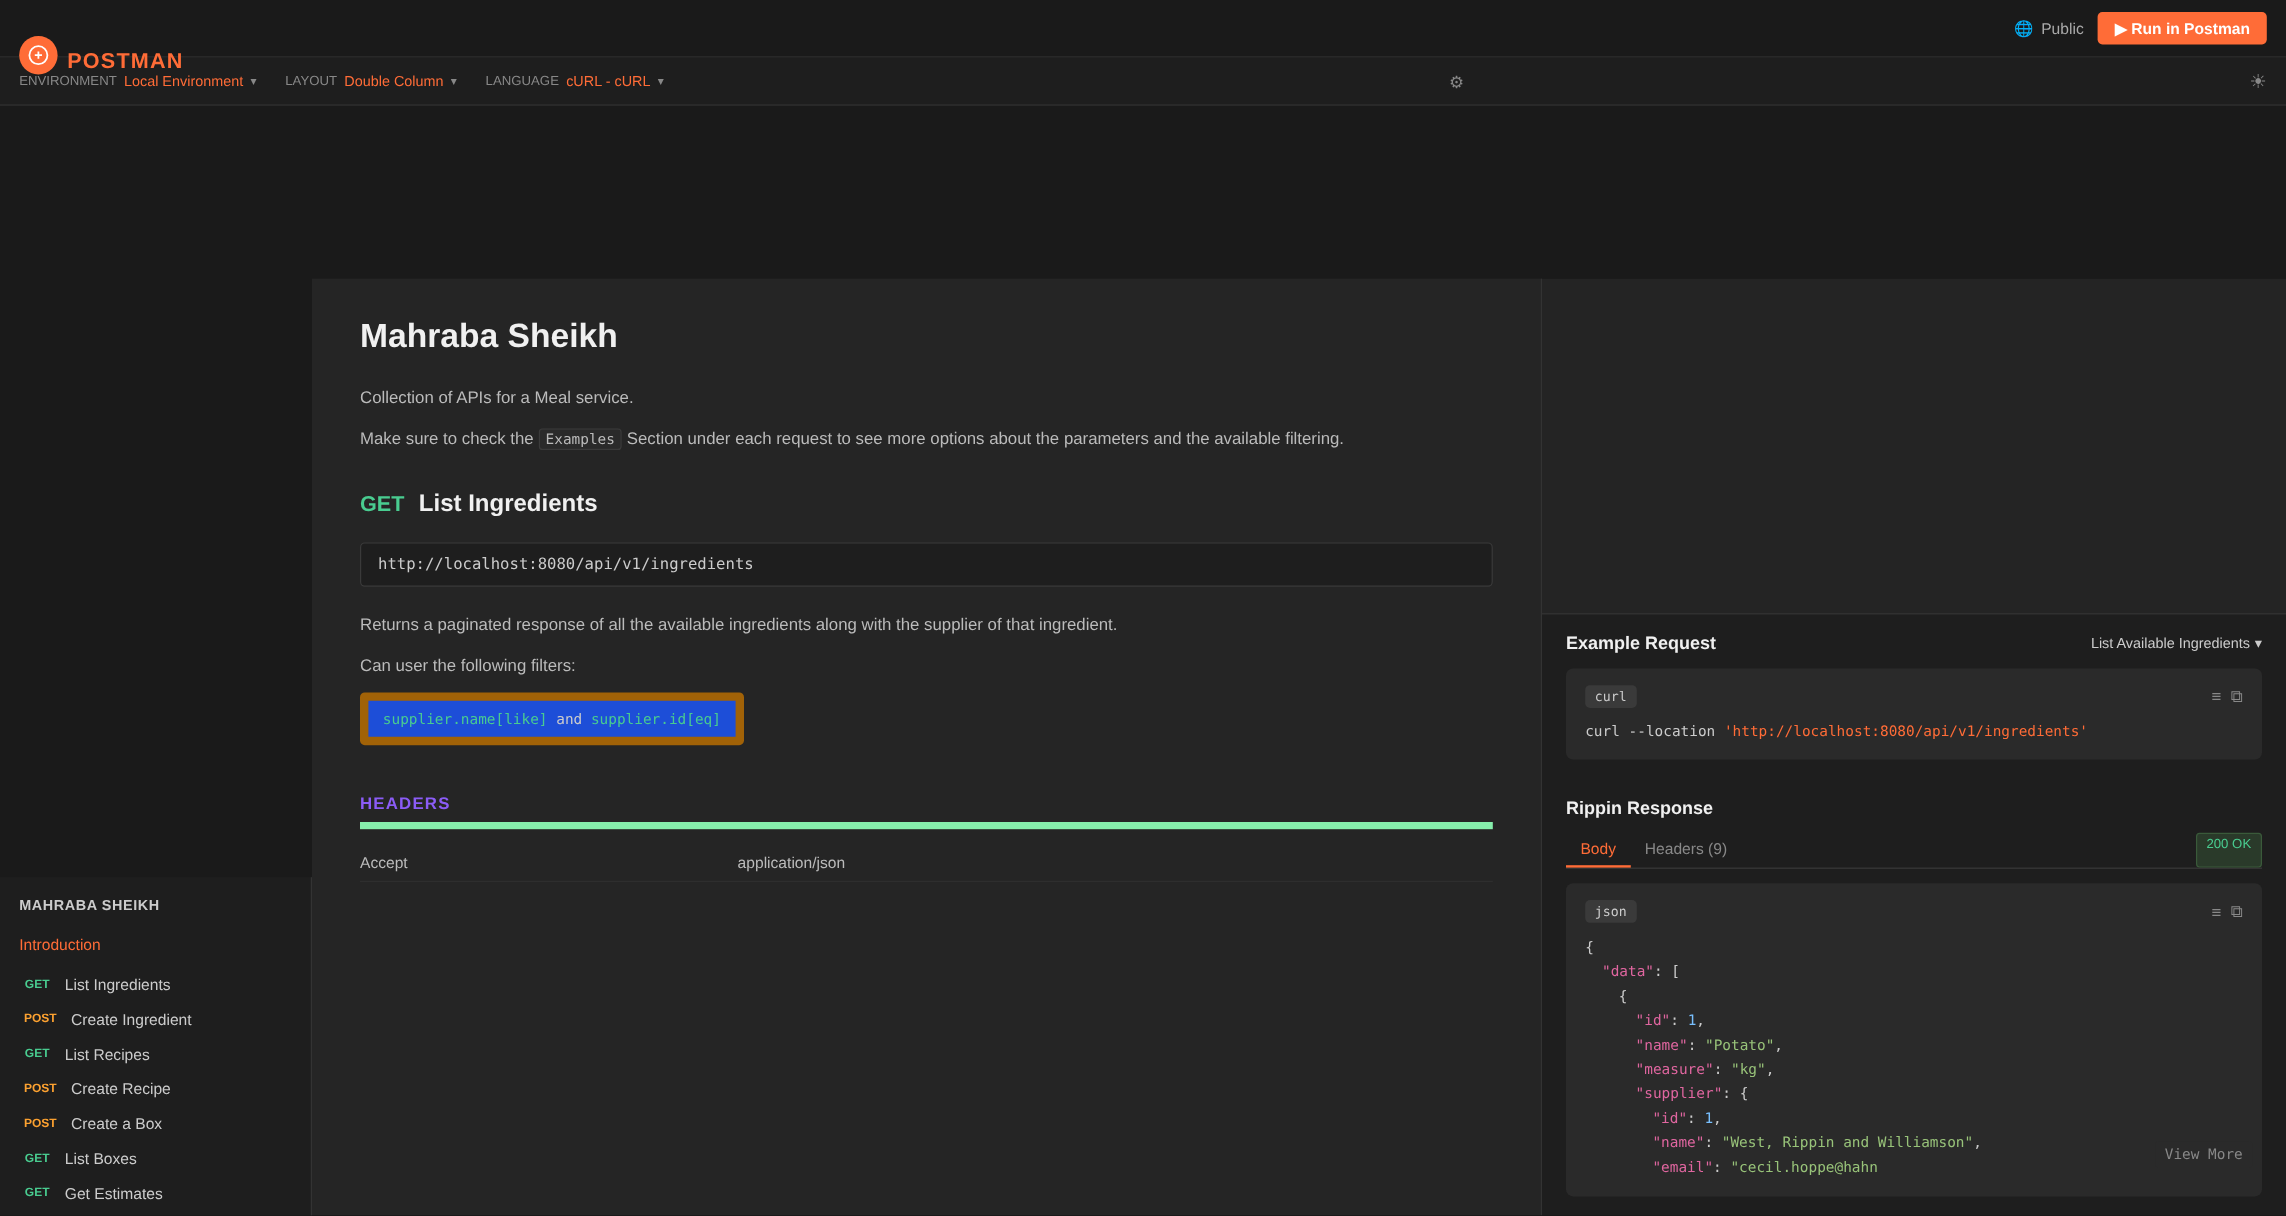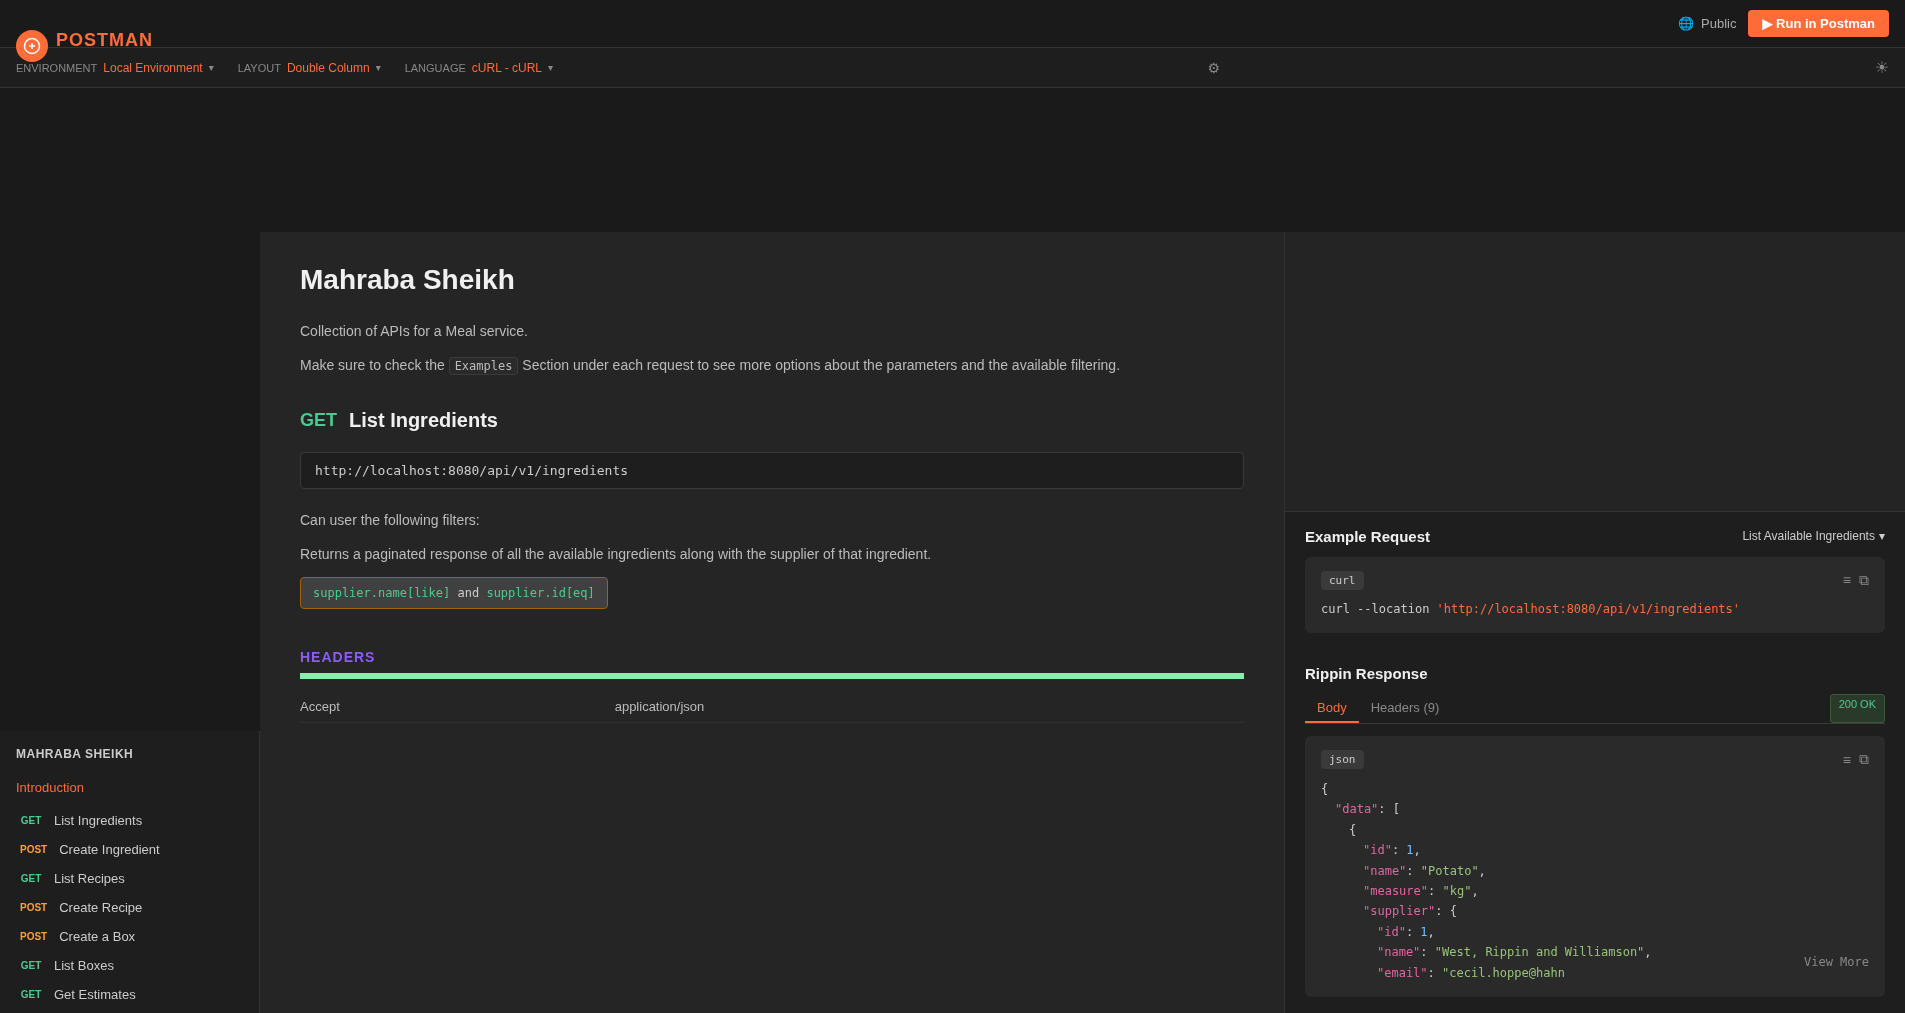--- a/index.html
+++ b/index.html
@@ -8,21 +8,21 @@
     
     .top-bar {
       background: #1a1a1a;
       border-bottom: 1px solid #333;
       height: 48px;
       display: flex;
       align-items: center;
       padding: 0 16px;
       justify-content: space-between;
     }
-    .top-bar-left { display: flex; align-items: flex-start; gap: 8px; margin-top: 44px; }
+    .top-bar-left { display: flex; align-items: flex-end; gap: 8px; margin-top: 44px; }
     .postman-logo {
       width: 32px; height: 32px;
       background: #ff6c37;
       border-radius: 50%;
       display: flex; align-items: center; justify-content: center;
       color: white; font-size: 16px; font-weight: bold;
     }
     .postman-wordmark { color: #ff6c37; font-weight: 700; font-size: 18px; letter-spacing: 1px; }
     .top-bar-right { display: flex; align-items: center; gap: 12px; }
     .public-badge { display: flex; align-items: center; gap: 6px; color: #aaa; font-size: 13px; }
@@ -142,22 +142,22 @@
       border-radius: 4px;
       padding: 10px 14px;
       color: #ccc;
       font-family: monospace;
       font-size: 13px;
       margin-bottom: 20px;
     }
 
     .doc-text { color: #bbb; font-size: 14px; line-height: 1.6; margin-bottom: 12px; }
     .code-inline {
-      background: #404040;
-      border: 1px solid #a16207;
+      background: #1d4ed8;
+      border: 7px solid #a16207;
       border-radius: 4px;
       padding: 8px 12px;
       font-family: monospace;
       font-size: 12px;
       color: #ccc;
       margin-bottom: 16px;
       display: inline-block;
     }
     .code-inline .kw { color: #49cc90; }
 
@@ -396,22 +396,22 @@
       </p>
 
       <div class="endpoint-section">
         <div class="endpoint-header">
           <span class="method-label-get">GET</span>
           <span class="endpoint-title">List Ingredients</span>
         </div>
 
         <div class="url-box">http://localhost:8080/api/v1/ingredients</div>
 
+        <p class="doc-text">Returns a paginated response of all the available ingredients along with the supplier of that ingredient.</p>
         <p class="doc-text">Can user the following filters:</p>
-        <p class="doc-text">Returns a paginated response of all the available ingredients along with the supplier of that ingredient.</p>
 
         <div class="code-inline">
           <span class="kw">supplier.name[like]</span><span> and </span><span class="kw">supplier.id[eq]</span>
         </div>
 
         <div class="headers-section">
           <div class="headers-title">HEADERS</div>
           <div class="header-row">
             <span class="header-key">Accept</span>
             <span class="header-val">application/json</span>

